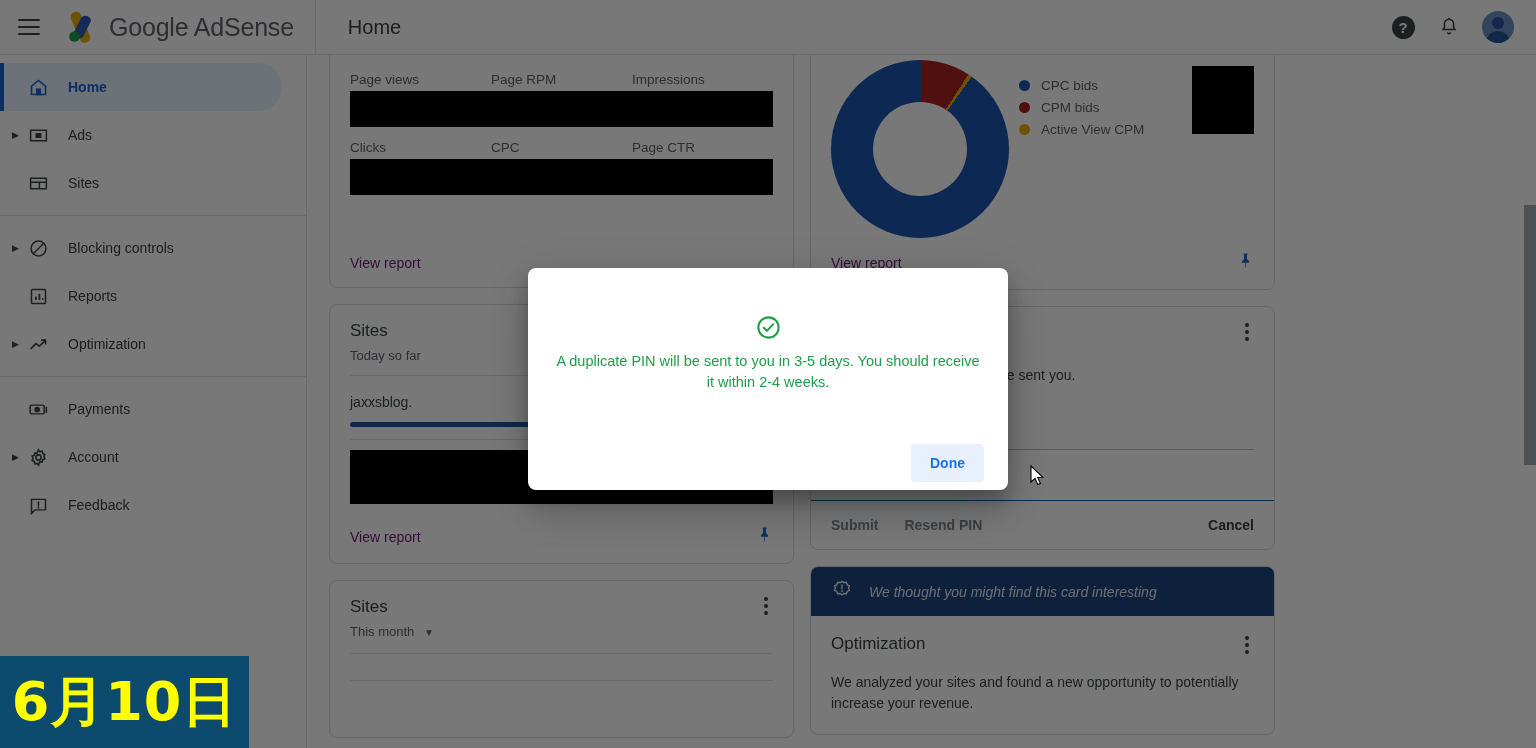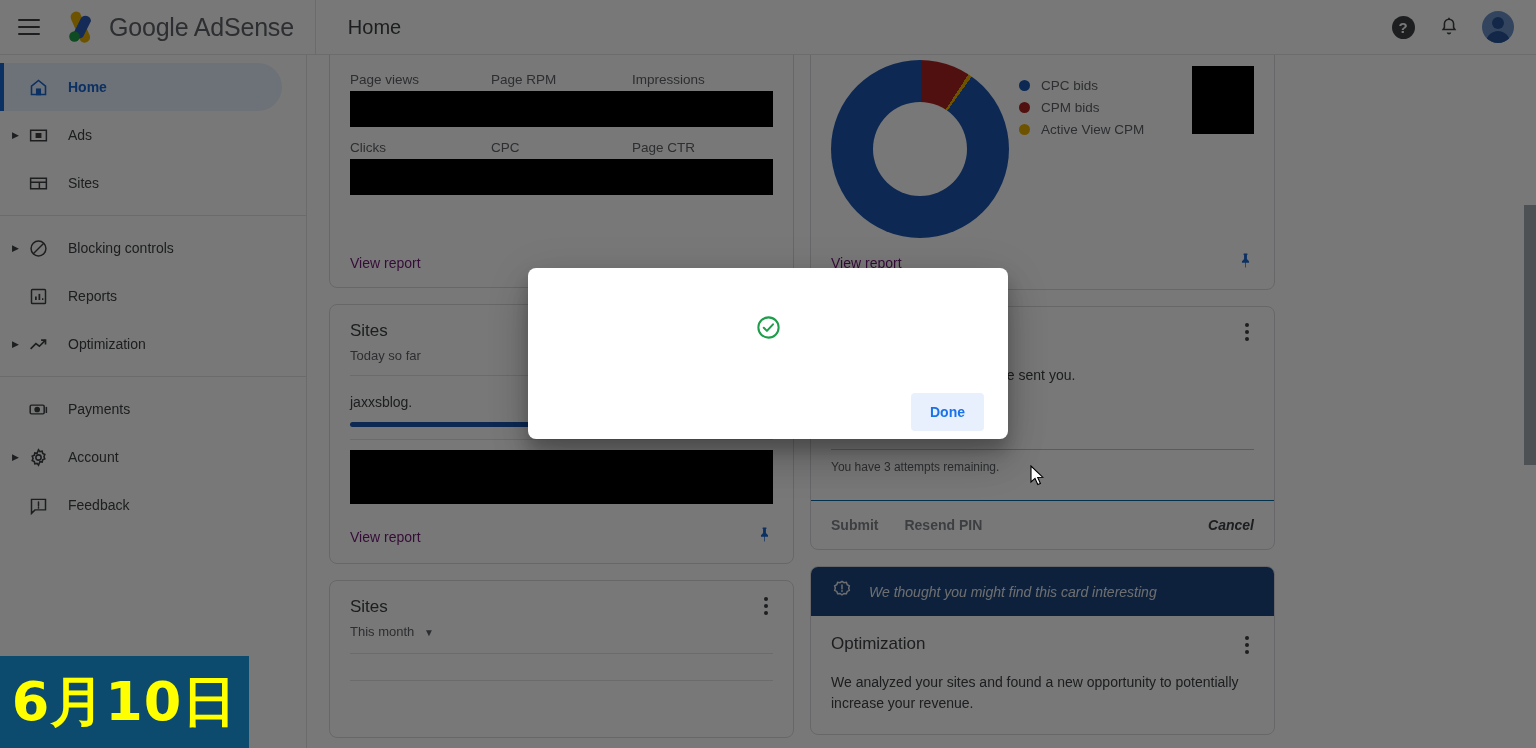--- a/index.html
+++ b/index.html
@@ -138,21 +138,21 @@
   .pin-body { font-size: 14px; color: #3c4043; margin-top: 22px; line-height: 1.5; }
   .pin-input { margin-top: 40px; border-bottom: 1px solid #bdc1c6; height: 24px; }
   .pin-hint { font-size: 12px; color: #5f6368; margin-top: 10px; }
   .pin-actions {
     display: flex; align-items: flex-end; gap: 26px; margin-top: 26px;
     border-top: 1px solid #0369a1; padding-top: 16px; margin-left: -20px;
     margin-right: -20px; padding-left: 20px; padding-right: 20px;
   }
   .btn-flat { font-size: 14px; color: #80868b; cursor: pointer; font-weight: bold; }
   .btn-flat.enabled { color: #3c4043; }
-  .btn-flat.right { margin-left: auto; font-style: italic; }
+  .btn-flat.right { margin-left: auto; }
 
   
   .card.no-pad { padding: 0; overflow: hidden; }
   .banner {
     background: #1c477f; color: #e8eaed; display: flex; align-items: center;
     gap: 16px; padding: 12px 20px; font-style: italic; font-size: 14px;
   }
   .banner-inner { padding: 18px 20px 20px 20px; position: relative; }
   .opt-text { font-size: 14px; color: #3c4043; margin-top: 18px; line-height: 1.5; }
 
@@ -511,20 +511,21 @@
 
   <div id="scrim"></div>
 
   <div class="modal">
     <div class="modal-check">
       <svg width="27" height="27" viewBox="0 0 24 24" fill="none" stroke="#1e9e4a" stroke-width="1.8">
         <circle cx="12" cy="12" r="9"></circle>
         <path d="M7.8 12.2l2.8 2.8 5.4-5.8" stroke-linecap="round" stroke-linejoin="round"></path>
       </svg>
     </div>
+    <div class="modal-msg">A duplicate PIN will be sent to you in 3-5 days. You should receive it within 2-4 weeks.</div>
     <div class="modal-foot">
       <button class="btn-done">Done</button>
     </div>
   </div>
 
   <div class="scrollbar-track">
     <div class="scrollbar-thumb"></div>
   </div>
 
   <div class="cursor">

